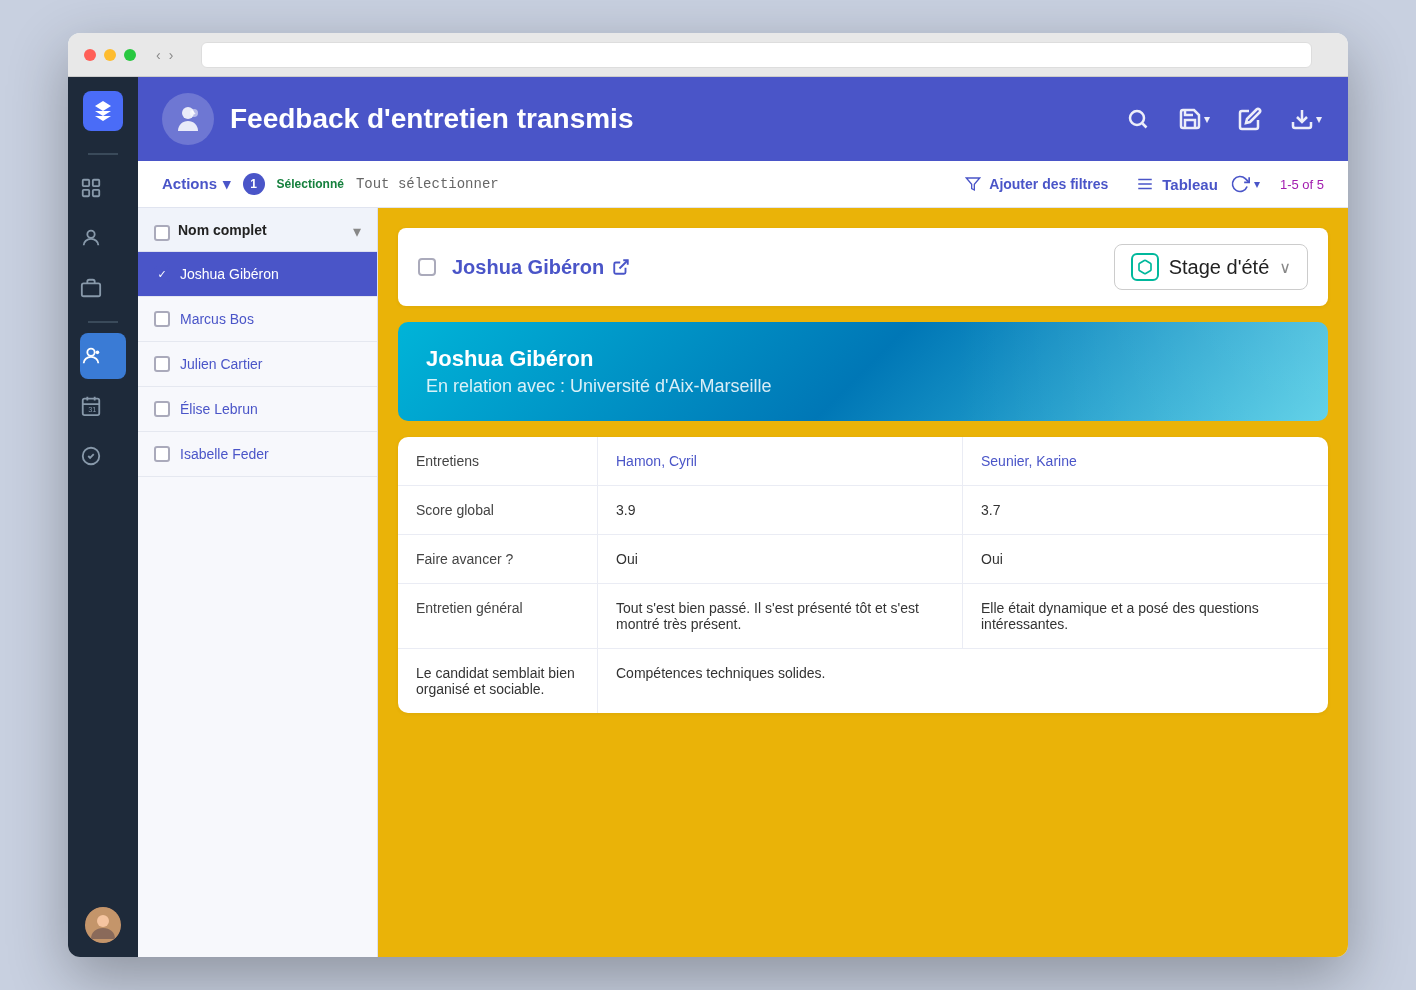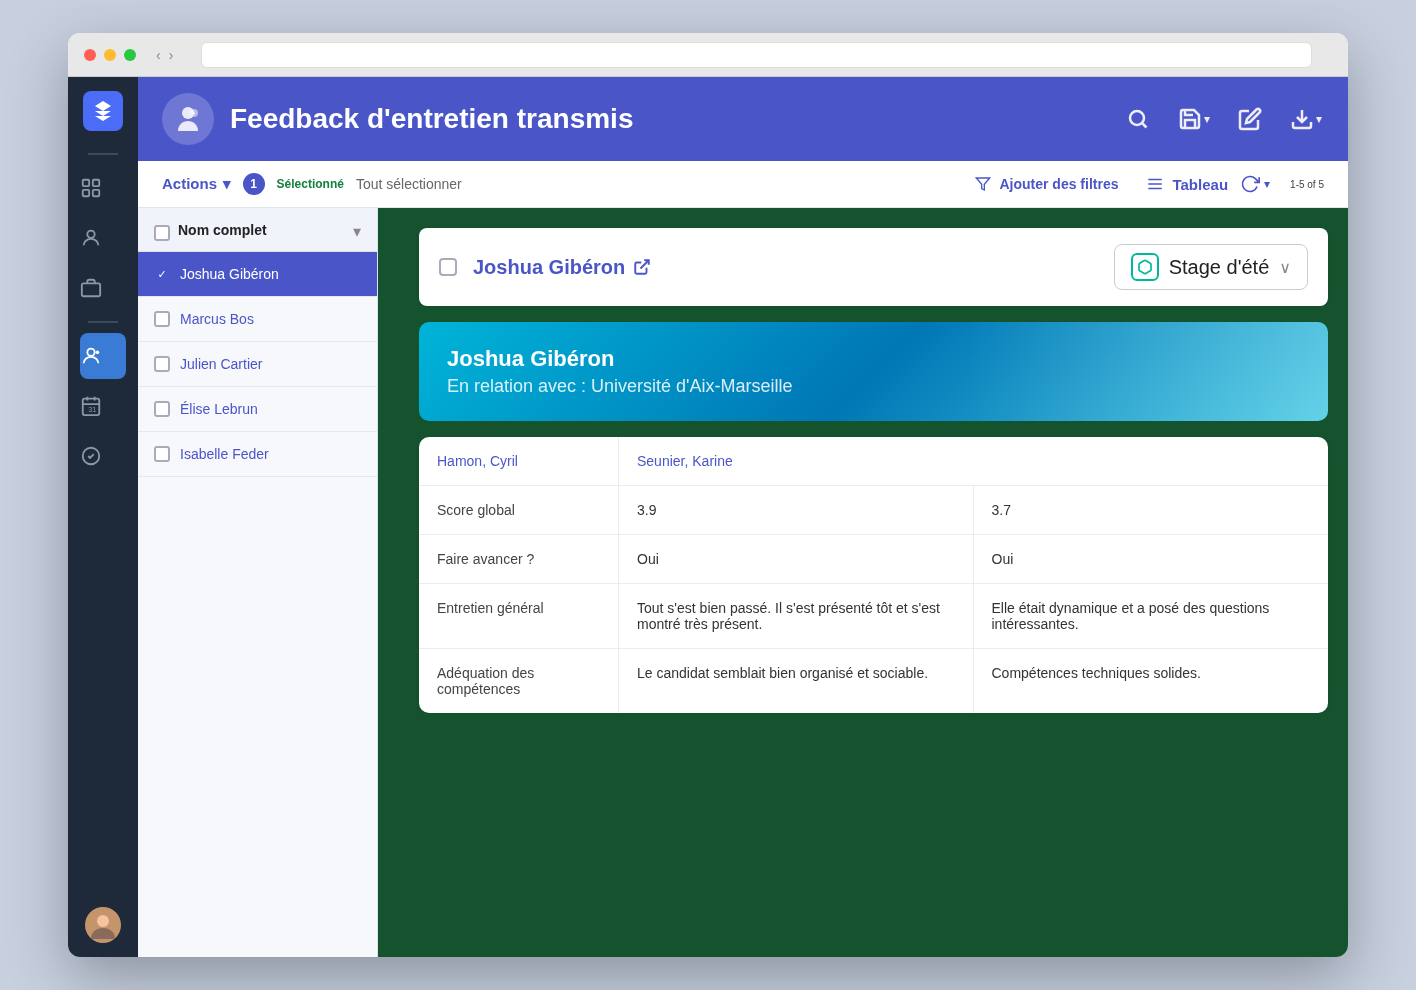--- a/index.html
+++ b/index.html
@@ -195,20 +195,21 @@
     }
     .toolbar-selected {
       font-weight: 600;
       color: #15803d;
       font-size: 12px;
     }
     .toolbar-select-all {
       color: #666;
       font-size: 14px;
       cursor: pointer;
+      font-family: Liberation Mono, monospace;
     }
     .toolbar-divider {
       flex: 1;
     }
     .toolbar-filter {
       display: flex;
       align-items: center;
       gap: 8px;
       color: #4a55c8;
       font-weight: 600;
@@ -223,31 +224,30 @@
       font-weight: 600;
       font-size: 15px;
       margin-left: 16px;
     }
     .toolbar-refresh {
       display: flex; align-items: center; gap: 4px;
       color: #4a55c8;
       cursor: pointer;
     }
     .toolbar-pagination {
-      font-size: 10px;
-      color: #404040;
+      font-size: 13px;
+      color: #a21caf;
       margin-left: 8px;
     }
 
     
     .content {
       display: flex;
       flex: 1;
-      background: #14532d;
-      gap: 21px;
+      background: #eab308;
     }
 
     
     .list-panel {
       width: 240px;
       background: #f7f8fc;
       border-right: 1px solid #dde0f0;
       flex-shrink: 0;
     }
     .list-header {
@@ -651,20 +651,21 @@
           </div>
 
           <div class="profile-banner">
             <div class="profile-banner-name">Joshua Gibéron</div>
             <div class="profile-banner-sub">En relation avec : Université d'Aix-Marseille</div>
           </div>
 
           <div class="detail-table">
 
             <div class="detail-row">
+              <div class="detail-cell label">Entretiens</div>
               <div class="detail-cell link">Hamon, Cyril</div>
               <div class="detail-cell link">Seunier, Karine</div>
             </div>
 
             <div class="detail-row">
               <div class="detail-cell label">Score global</div>
               <div class="detail-cell value">3.9</div>
               <div class="detail-cell value">3.7</div>
             </div>
 
@@ -674,21 +675,20 @@
               <div class="detail-cell value">Oui</div>
             </div>
 
             <div class="detail-row">
               <div class="detail-cell label">Entretien général</div>
               <div class="detail-cell value">Tout s'est bien passé. Il s'est présenté tôt et s'est montré très présent.</div>
               <div class="detail-cell value">Elle était dynamique et a posé des questions intéressantes.</div>
             </div>
 
             <div class="detail-row">
-              <div class="detail-cell label">Adéquation des compétences</div>
               <div class="detail-cell value">Le candidat semblait bien organisé et sociable.</div>
               <div class="detail-cell value">Compétences techniques solides.</div>
             </div>
 
           </div>
         </div>
       </div>
     </div>
   </div>
 </div>

